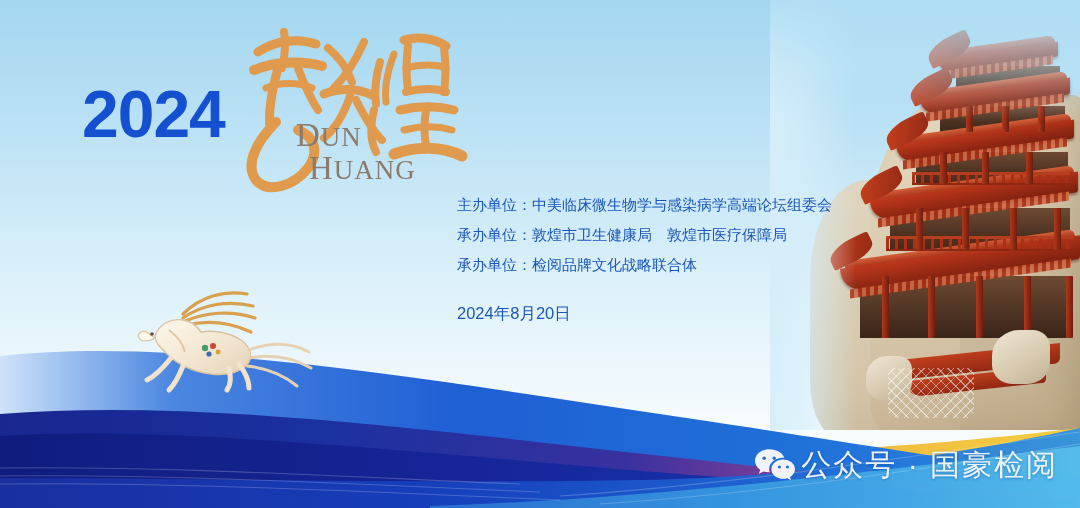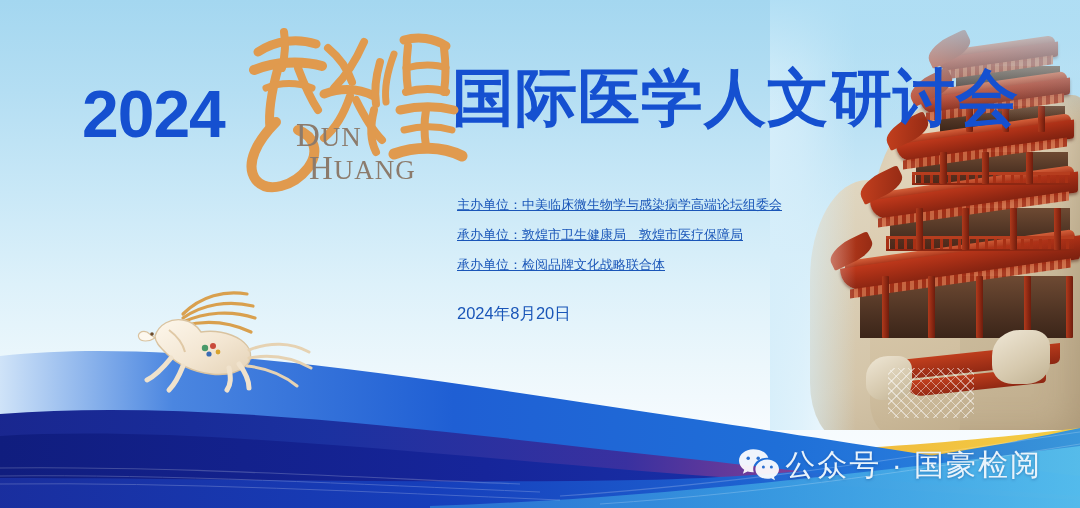--- a/index.html
+++ b/index.html
@@ -151,43 +151,42 @@
     position:absolute; left:452px; top:56px;
     font-size:62px; font-weight:bold; letter-spacing:1px;
     color:#1550d0; z-index:20; white-space:nowrap;
     font-family:"Liberation Sans","DejaVu Sans",sans-serif;
   }
 
   
   .orgs{
     position:absolute; left:457px; top:190px; z-index:20;
     color:#1a56b8;
-    font-size:13px; line-height:30px; white-space:nowrap;
-    font-family:"Liberation Sans","DejaVu Sans",sans-serif;
-    text-decoration:underline;
+    font-size:15px; line-height:30px; white-space:nowrap;
+    font-family:"Liberation Sans","DejaVu Sans",sans-serif;
   }
   .orgs .ln{ display:block; }
   .date{
     position:absolute; left:457px; top:303px; z-index:20;
     color:#1a56b8; font-size:16.5px;
     font-family:"Liberation Sans","DejaVu Sans",sans-serif;
     text-align:right;
   }
 
   
   .deer{ position:absolute; left:125px; top:280px; width:200px; height:115px; z-index:19; }
   .deer svg{ width:100%; height:100%; display:block; }
 
   
   .waves{ position:absolute; left:0; bottom:0; width:1080px; height:180px; z-index:14; }
   .waves svg{ width:100%; height:100%; display:block; }
 
   
   .watermark{
-    position:absolute; right:38px; bottom:22px;
+    position:absolute; right:22px; bottom:22px;
     display:flex; align-items:center; gap:4px;
     z-index:30;
   }
   .wechat-ico{ width:44px; height:38px; position:relative; }
   .wechat-ico svg{ width:100%; height:100%; display:block; }
   .wm-text{
     color:#e8f3fb; font-size:30px; letter-spacing:2px;
     text-shadow:0 1px 3px rgba(10,40,110,.35);
     font-family:"Liberation Sans","DejaVu Sans",sans-serif;
     white-space:nowrap;
@@ -309,21 +308,20 @@
     </svg>
   </div>
 
   <div class="pinyin huang">
     <span class="cap">H</span><span>UANG</span>
   </div>
   <div class="pinyin dun">
     <span class="cap">D</span><span>UN</span>
   </div>
 
-  <div class="main-title">国际医学人文研讨会</div>
 
   <div class="orgs">
     <span class="ln">主办单位：中美临床微生物学与感染病学高端论坛组委会</span>
     <span class="ln">承办单位：敦煌市卫生健康局　敦煌市医疗保障局</span>
     <span class="ln">承办单位：检阅品牌文化战略联合体</span>
   </div>
 
   <div class="date">2024年8月20日</div>
 
   <div class="deer">

